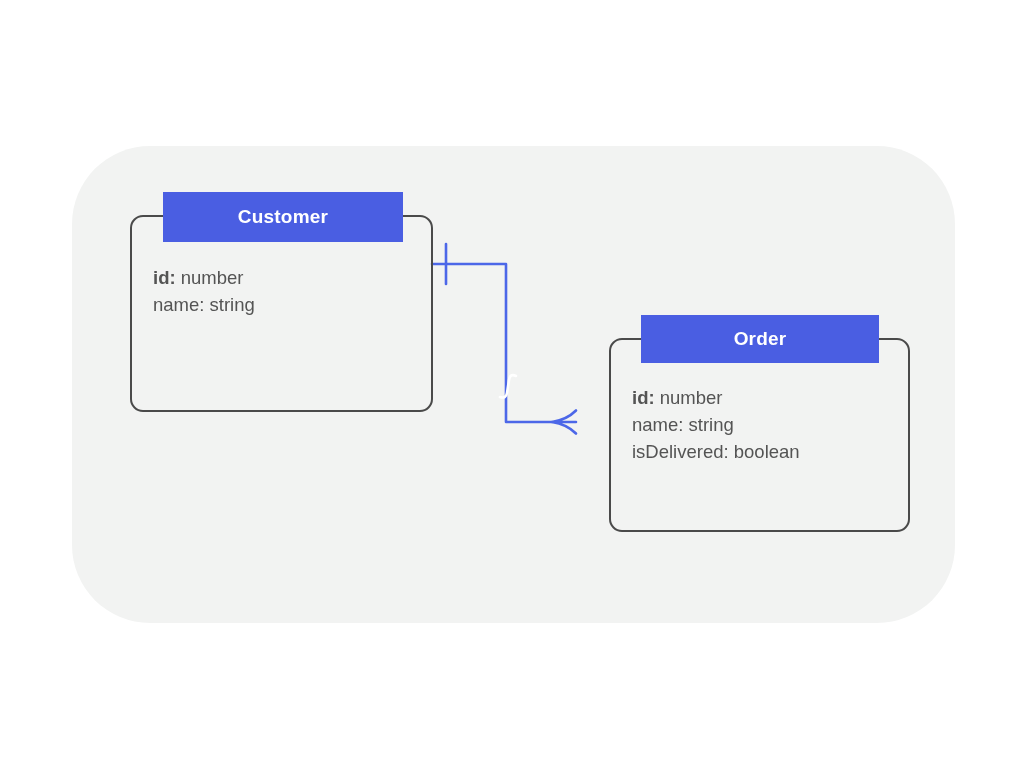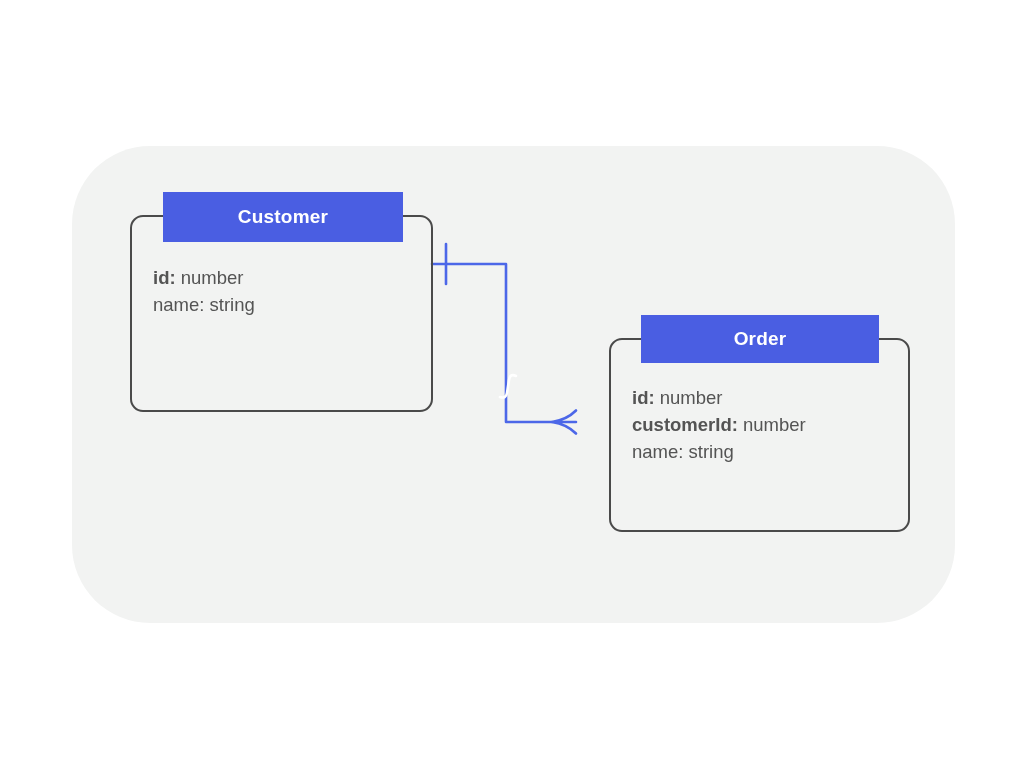--- a/index.html
+++ b/index.html
@@ -105,17 +105,17 @@
         <div><span>name:</span><span> string</span></div>
       </div>
   </div>
 
   <div class="entity entity-order">
     <div class="entity-header">
       <span>Order</span>
     </div>
     <div class="entity-body">
         <div><span class="field-key-bold">id:</span><span> number</span></div>
-        <div><span class="field-key-bold">customerId:</span><span> number</span></div>
         <div><span>name:</span><span> string</span></div>
+        <div><span>isDelivered:</span><span> boolean</span></div>
       </div>
   </div>
 </div>
 
 </body></html>

